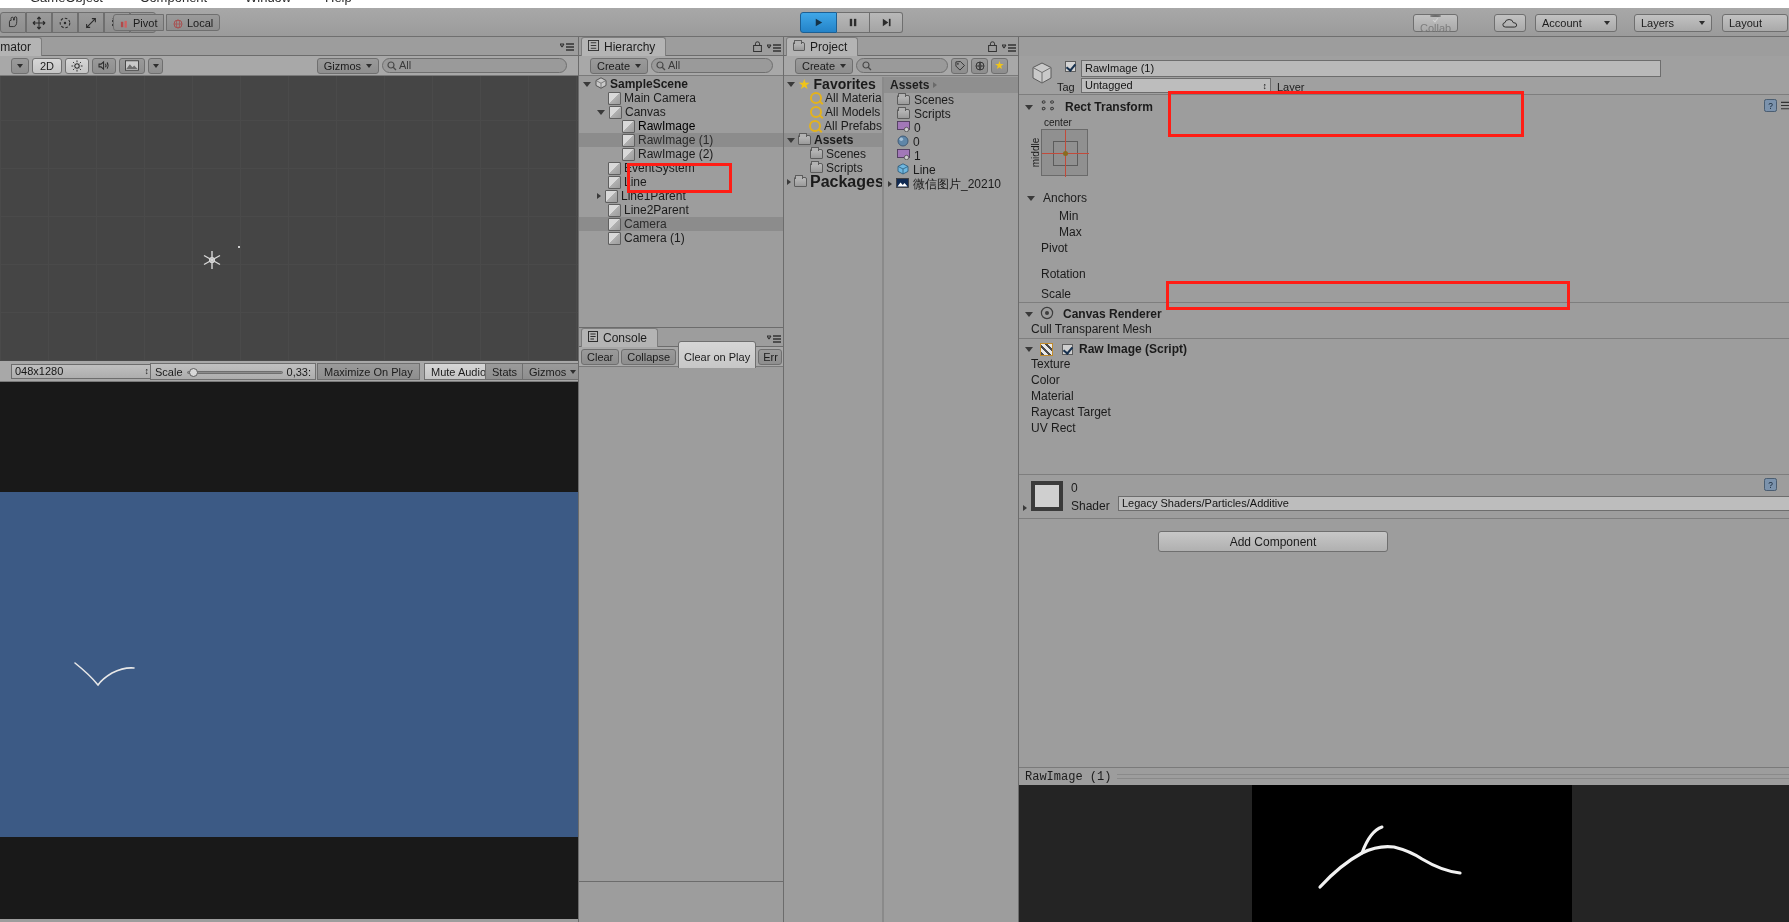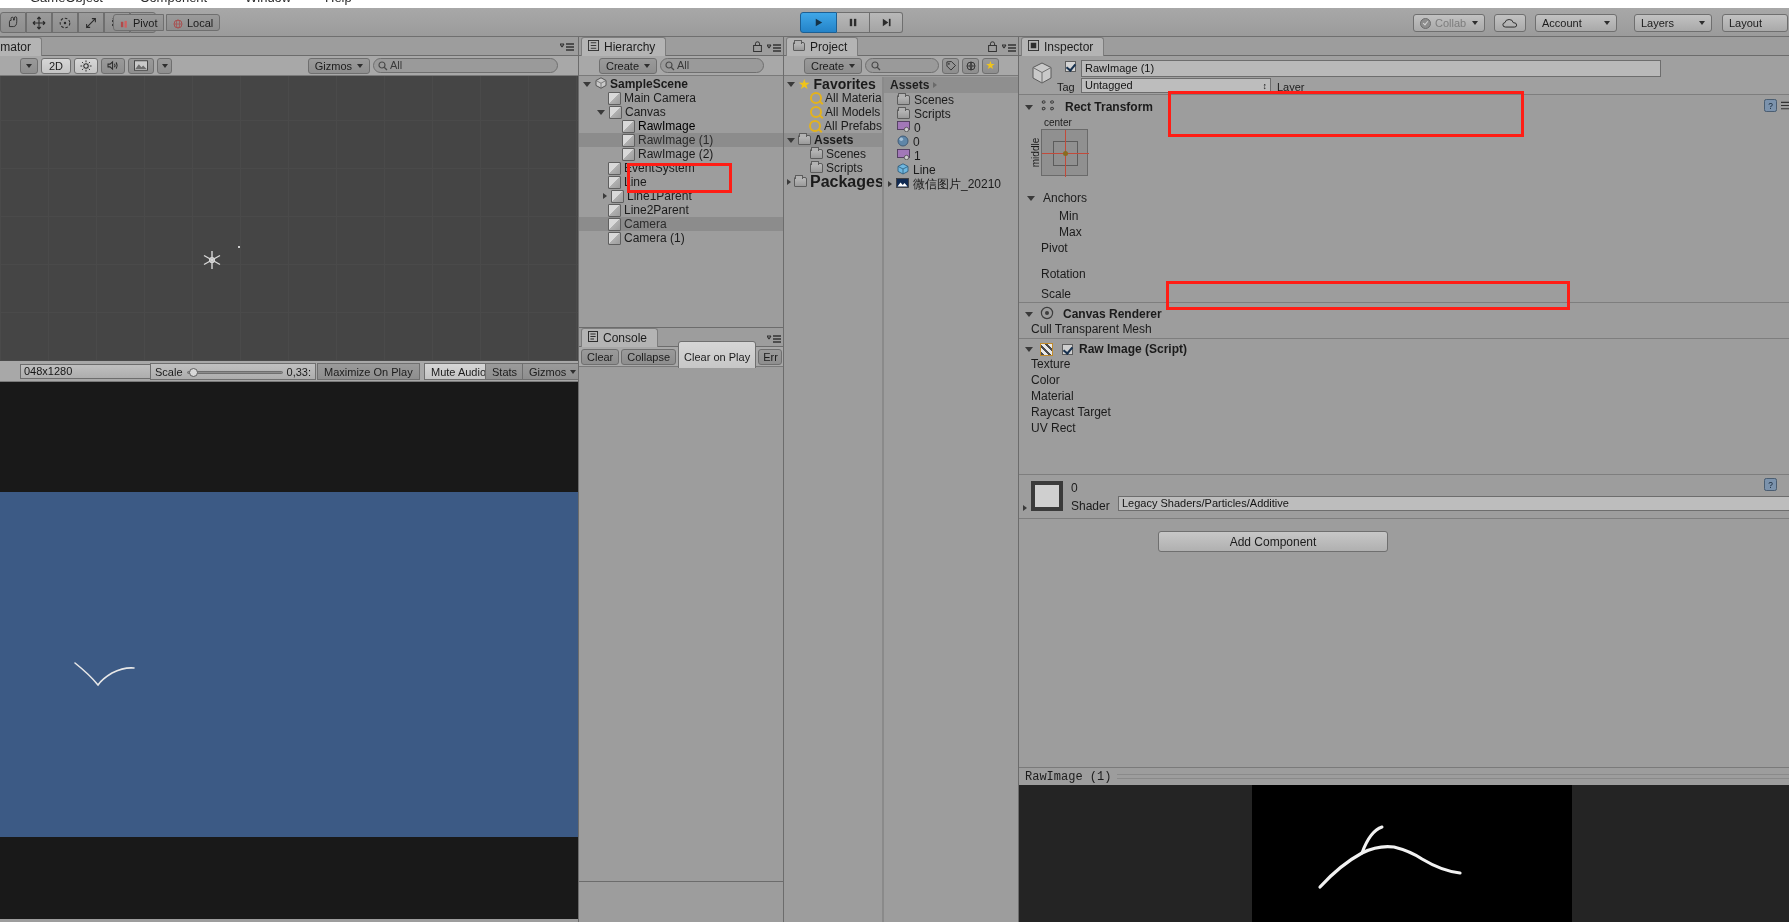--- a/index.html
+++ b/index.html
@@ -19,21 +19,21 @@
   .tabhead {
     background:#b4b4b4;
     border:1px solid #7d7d7d;
     border-bottom:none;
     border-radius:3px 3px 0 0;
     height:19px; line-height:19px;
     padding:0 10px 0 6px;
     font-size:12px; color:#1c1c1c;
     display:inline-flex; align-items:center; gap:5px;
   }
-  .toolrow { background:#a8a8a8; height:20px; border-bottom:1px solid #7a7a7a; display:flex; align-items:center; padding:0 20px; gap:3px;}
+  .toolrow { background:#a8a8a8; height:20px; border-bottom:1px solid #7a7a7a; display:flex; align-items:center; padding:0 11px; gap:3px;}
   .btn {
     background: linear-gradient(#c2c2c2,#a9a9a9);
     border:1px solid #6f6f6f; border-radius:3px;
     height:16px; line-height:14px; padding:0 6px;
     font-size:11px; color:#1b1b1b; white-space:nowrap;
     display:inline-flex; align-items:center; gap:3px;
   }
   .btn.dark { background:linear-gradient(#9a9a9a,#8e8e8e); }
   .btn.sel  { background:linear-gradient(#d6d6d6,#c4c4c4); }
   .field {
@@ -153,21 +153,21 @@
       </svg>
   </div>
   <div style="width:33px;height:21px;background:linear-gradient(#b8b8b8,#a4a4a4);border:1px solid #6f6f6f;border-left:none;border-radius:0 3px 3px 0;display:flex;align-items:center;justify-content:center;">
     <svg width="11" height="11" viewBox="0 0 12 12">
         <path d="M2 2 L8 6 L2 10 Z" fill="#2c2c2c"></path>
         <rect x="8.6" y="2" width="1.8" height="8" fill="#2c2c2c"></rect>
       </svg>
   </div>
 </div>
 
-<div class="abs btn" style="left:1413px;top:14px;height:18px;gap:4px;color:#7d7d7d;">
+<div class="abs btn" style="left:1413px;top:14px;height:18px;gap:4px;color:#7d7d7d;flex-direction:column;">
   <span style="display:inline-block;width:11px;height:11px;border-radius:50%;background:#8d8d8d;border:1px solid #6d6d6d;position:relative;">
     <span style="position:absolute;left:2.5px;top:1px;width:3px;height:5px;border:solid #d4d4d4;border-width:0 1.6px 1.6px 0;transform:rotate(40deg);"></span>
   </span>
   <span>Collab</span>
   <span class="caret" style="margin-left:2px;"></span>
 </div>
 <div class="abs btn" style="left:1494px;top:14px;height:18px;width:32px;justify-content:center;padding:0;">
   <svg width="16" height="11" viewBox="0 0 18 12">
       <path d="M4 10 Q1 10 1 7.5 Q1 5.2 3.3 5 Q4 1.5 8 1.5 Q12 1.5 12.6 5 Q16.5 5 16.5 7.8 Q16.5 10 14 10 Z" fill="none" stroke="#2c2c2c" stroke-width="1.1"></path>
     </svg>
@@ -373,21 +373,21 @@
       <div class="hrow" style="height: 14px; padding-left: 18px; gap: 3px;">
         <span style="display: inline-block; width: 8px;"></span>
         <span class="cube"></span>
         <span style="font-size: 12px; white-space: nowrap; color: rgb(27, 27, 27);">EventSystem</span>
       </div>
       <div class="hrow" style="height: 14px; padding-left: 18px; gap: 3px;">
         <span style="display: inline-block; width: 8px;"></span>
         <span class="cube"></span>
         <span style="font-size: 12px; white-space: nowrap; color: rgb(27, 27, 27);">Line</span>
       </div>
-      <div class="hrow" style="height: 14px; padding-left: 24px; gap: 3px;">
+      <div class="hrow" style="height: 14px; padding-left: 18px; gap: 3px;">
         <span class="tri" style="margin-right: 1px;"></span>
         <span class="cube"></span>
         <span style="font-size: 12px; white-space: nowrap; color: rgb(27, 27, 27);">Line1Parent</span>
       </div>
       <div class="hrow" style="height: 14px; padding-left: 18px; gap: 3px;">
         <span style="display: inline-block; width: 8px;"></span>
         <span class="cube"></span>
         <span style="font-size: 12px; white-space: nowrap; color: rgb(27, 27, 27);">Line2Parent</span>
       </div>
       <div class="hrow" style="height: 14px; padding-left: 18px; gap: 3px; background: rgb(140, 140, 140);">
@@ -590,31 +590,20 @@
             <rect x="0.5" y="0.5" width="12" height="9" fill="#102a52" stroke="#3a3a3a" stroke-width="0.8"></rect>
             <path d="M1.5 8.5 L4.5 4.5 L6.8 7 L8.5 5 L11.5 8.5 Z" fill="#ffffff"></path>
           </svg></span>
         <span style="font-size: 12px; white-space: nowrap;">微信图片_20210</span>
       </div>
     </div>
 </div>
 
 <div class="abs" style="left:1018px;top:37px;width:771px;height:885px;background:#9d9d9d;border-left:1px solid #6c6c6c;">
 
-  <div class="abs" style="left:0;top:0;width:771px;height:19px;background:#9d9d9d;border-bottom:1px solid #6c6c6c;">
-    <div class="tabhead" style="position:absolute;left:2px;top:0;">
-      <span>
-        <svg width="11" height="11" viewBox="0 0 12 12">
-            <rect x="0.5" y="0.5" width="11" height="11" fill="none" stroke="#2d2d2d" stroke-width="1"></rect>
-            <rect x="3" y="3" width="6" height="6" fill="#2d2d2d"></rect>
-          </svg>
-      </span>
-      <span>Inspector</span>
-    </div>
-  </div>
 
   <div class="abs" style="left:0;top:19px;width:771px;height:38px;background:#a0a0a0;">
     <div class="abs" style="left:10px;top:4px;">
       <svg width="26" height="26" viewBox="0 0 26 26">
           <path d="M13 3 L22 7.5 L22 18 L13 23 L4 18 L4 7.5 Z" fill="#c9c9c9" stroke="#5a5a5a" stroke-width="1"></path>
           <path d="M4 7.5 L13 12.5 L22 7.5 M13 12.5 L13 23" fill="none" stroke="#6f6f6f" stroke-width="1"></path>
         </svg>
     </div>
     <div class="abs checkbox on" style="left:46px;top:5px;background:#d4d4d4;"></div>
     <div class="abs field" style="left:62px;top:4px;width:580px;height:17px;line-height:15px;background:#b9b9b9;">

